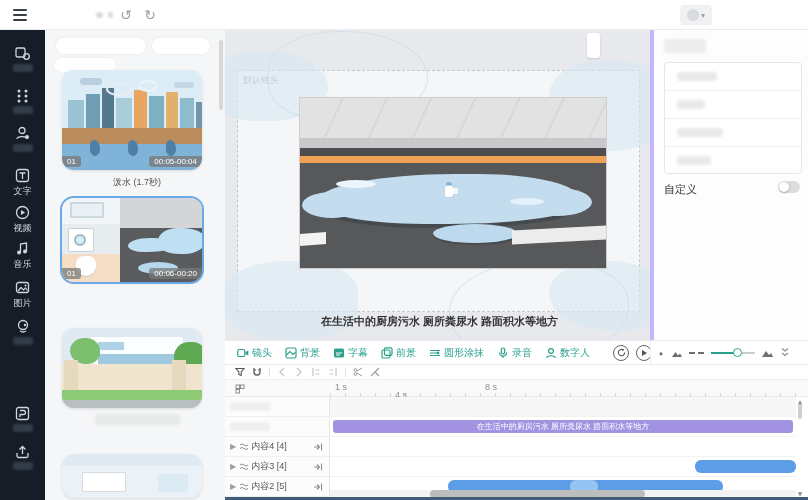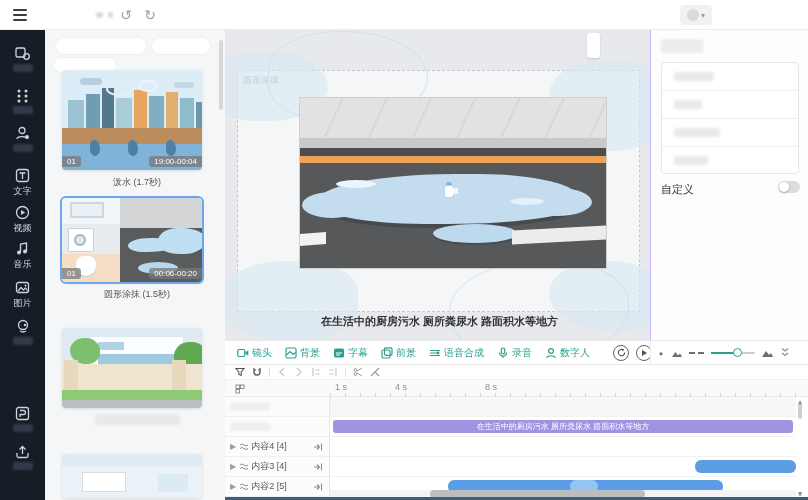--- a/index.html
+++ b/index.html
@@ -22,21 +22,21 @@
   .sb-item { position:absolute; left:0; width:45px; display:flex; flex-direction:column; align-items:center; gap:3px; cursor:pointer; }
   .sb-item svg { display:block; }
   .sb-label { font-size:9px; color:#cfd5dc; line-height:10px; }
   .sb-blur { width:20px; height:8px; background:#323b49; border-radius:2px; filter:blur(1px); }
 
   
   #media { position:absolute; left:45px; top:30px; width:180px; height:470px; background:#f5f6f7; z-index:10; overflow:hidden; }
   .m-input { position:absolute; background:#fff; border-radius:8px; box-shadow:0 0 0 1px #efefef; }
   .m-chip { position:absolute; left:9px; top:28px; width:62px; height:14px; background:#fff; border-radius:7px; box-shadow:0 0 0 1px #f0f0f0; }
   .card { position:absolute; left:17px; width:150px; }
-  .card .thumb { position:relative; width:140px; border-radius:4px; overflow:hidden; background:#dfeaf2; box-shadow:0 1px 3px rgba(0,0,0,.12);padding-left:16px; }
+  .card .thumb { position:relative; width:140px; border-radius:12px; overflow:hidden; background:#dfeaf2; box-shadow:0 1px 3px rgba(0,0,0,.12);padding-left:16px; }
   .card.selected .thumb { outline:2px solid #6aa8e8; }
   .badge { position:absolute; left:0; bottom:3px; background:rgba(120,120,120,.75); color:#fff; font-size:8px; padding:1px 5px; border-radius:0 3px 3px 0; }
   .time { position:absolute; right:0; bottom:3px; background:rgba(120,120,120,.75); color:#fff; font-size:8px; padding:1px 5px; border-radius:3px 0 0 3px; }
   .caption { text-align:center; font-size:9px; color:#555; margin-top:6px; }
   .cap-blur { margin:6px auto 0; width:85px; height:11px; background:#e7e9ea; border-radius:3px; filter:blur(1px); }
   #media .vscroll { position:absolute; right:2px; top:10px; width:4px; height:70px; background:#d8d8d8; border-radius:2px; }
 
   
   .sc { position:absolute; }
   .c1 { height:100px; background:linear-gradient(#e3f0f8 0 55%, #e3f0f8 55%); }
@@ -65,21 +65,21 @@
   .figure .fb { position:absolute; left:3px; top:4px; width:8px; height:11px; background:#fff; border-radius:2px; box-shadow:0 0 0 1px #bcd6e8; }
   .figure .fh { position:absolute; left:4px; top:0; width:6px; height:5px; background:#7fb4d8; border-radius:50% 50% 0 0; }
   .figure .fd { position:absolute; left:11px; top:6px; width:5px; height:6px; background:#f4f8fb; border-radius:1px; }
   .puddle-small { position:absolute; left:133px; top:126px; width:84px; height:19px; background:#bcd9ee; border-radius:50%; box-shadow:0 2px 0 rgba(30,40,50,.25); }
   .cross-l { position:absolute; left:0; top:135px; width:26px; height:12px; background:#f2f2f2; transform:skewY(-4deg); }
   .cross-r { position:absolute; left:212px; top:130px; width:94px; height:14px; background:#ececec; transform:skewY(-3deg); }
   .pv-subtitle { position:absolute; left:0; top:243px; width:403px; text-align:center; font-size:11px; font-weight:bold; color:#333; }
   .mini-tools { position:absolute; right:50px; top:3px; width:13px; height:25px; background:#fff; border-radius:3px; box-shadow:0 1px 2px rgba(0,0,0,.15); }
 
   
-  #rightpanel { position:absolute; left:650px; top:30px; width:158px; height:310px; background:#fdfdfd; border-left:1px solid #c4b5fd; }
+  #rightpanel { position:absolute; left:650px; top:30px; width:158px; height:310px; background:#fdfdfd; border-left:4px solid #c4b5fd; }
   .rp-header-blur { position:absolute; left:10px; top:9px; width:42px; height:14px; background:#ededed; border-radius:3px; filter:blur(1px); }
   .rp-box { position:absolute; left:10px; top:32px; width:138px; height:112px; border:1px solid #e6e6e6; border-radius:4px; background:#fff; }
   .rp-row { height:28px; border-bottom:1px solid #efefef; position:relative; }
   .rp-row:last-child { border-bottom:none; }
   .rp-smudge { position:absolute; top:9px; height:9px; background:#e9e9e9; border-radius:3px; filter:blur(1.5px); }
   .rp-custom { position:absolute; left:10px; top:152px; font-size:11px; color:#333; }
   .toggle { position:absolute; right:8px; top:151px; width:22px; height:12px; background:#dcdcdc; border-radius:6px; cursor:pointer; }
   .toggle .knob { position:absolute; left:1px; top:1px; width:10px; height:10px; background:#fff; border-radius:50%; box-shadow:0 1px 2px rgba(0,0,0,.25); }
 
   
@@ -248,21 +248,21 @@
         <div class="sc" style="left:118px;top:28px;width:14px;height:30px;background:#8fbccb;"></div>
         <div class="sc" style="left:134px;top:32px;width:14px;height:26px;background:#6d96ab;"></div>
         <div class="sc" style="left:44px;top:12px;width:26px;height:14px;border:2px solid #e6eef4;border-radius:50%;background:transparent;"></div>
         <div class="sc" style="left:76px;top:10px;width:20px;height:12px;border:2px solid #eef4f8;border-radius:50%;background:transparent;"></div>
         <div class="sc" style="left:0;top:58px;width:150px;height:16px;background:#bb8c5d;"></div>
         <div class="sc" style="left:0;top:74px;width:150px;height:26px;background:#7fb3d8;"></div>
         <div class="sc" style="left:28px;top:70px;width:10px;height:16px;background:#4e7fa5;border-radius:40% 60% 50% 50%;"></div>
         <div class="sc" style="left:66px;top:70px;width:10px;height:16px;background:#4e7fa5;border-radius:40% 60% 50% 50%;"></div>
         <div class="sc" style="left:104px;top:70px;width:10px;height:16px;background:#4e7fa5;border-radius:40% 60% 50% 50%;"></div>
         <span class="badge">01</span>
-        <span class="time">19:00-00:04</span>
+        <span class="time">00:05-00:04</span>
       </div>
       <div class="caption">泼水 (1.7秒)</div>
     </div>
 
     <div class="card selected" style="top:168px;">
       <div class="thumb c2">
         <div class="sc" style="left:0;top:0;width:150px;height:26px;background:#f2f5f7;"></div>
         <div class="sc" style="left:8px;top:4px;width:34px;height:16px;border:2px solid #cdd7de;background:#e9f1f6;"></div>
         <div class="sc" style="left:58px;top:0;width:92px;height:30px;background:#d3d5d7;"></div>
         <div class="sc" style="left:58px;top:30px;width:92px;height:54px;background:#595b5d;"></div>
@@ -270,21 +270,20 @@
         <div class="sc" style="left:6px;top:30px;width:26px;height:24px;background:#fff;border:1px solid #c9d2d8;border-radius:2px;"></div>
         <div class="sc" style="left:12px;top:36px;width:12px;height:12px;border:2px solid #9fb6c4;border-radius:50%;background:#dcebf3;"></div>
         <div class="sc" style="left:0;top:56px;width:58px;height:28px;background:#f4ddc4;"></div>
         <div class="sc" style="left:14px;top:58px;width:20px;height:20px;background:#fff;border-radius:40% 40% 50% 50%;box-shadow:0 1px 0 #c9c9c9;"></div>
         <div class="sc" style="left:66px;top:40px;width:44px;height:14px;background:#bfe0f2;border-radius:55% 45% 60% 40%/60% 55% 45% 50%;"></div>
         <div class="sc" style="left:96px;top:30px;width:48px;height:26px;background:#bfe0f2;border-radius:45% 55% 50% 50%/55% 50% 60% 45%;"></div>
         <div class="sc" style="left:76px;top:64px;width:40px;height:12px;background:#b5d8ec;border-radius:50%;"></div>
         <span class="badge">01</span>
         <span class="time">00:06-00:20</span>
       </div>
-      <div class="caption">圆形涂抹 (1.5秒)</div>
     </div>
 
     <div class="card" style="top:298px;">
       <div class="thumb c3">
         <div class="sc" style="left:28px;top:8px;width:94px;height:34px;background:#fbfdfe;border:1px solid #dfe8ee;"></div>
         <div class="sc" style="left:36px;top:14px;width:26px;height:8px;background:#aed3e6;"></div>
         <div class="sc" style="left:36px;top:26px;width:78px;height:10px;background:#9fc9df;"></div>
         <div class="sc" style="left:8px;top:10px;width:30px;height:26px;background:#7cbf6e;border-radius:50% 50% 45% 55%;"></div>
         <div class="sc" style="left:112px;top:14px;width:32px;height:30px;background:#5ea952;border-radius:50% 45% 55% 50%;"></div>
         <div class="sc" style="left:0;top:36px;width:150px;height:26px;background:#efe4cd;"></div>
@@ -302,21 +301,21 @@
         <div class="sc" style="left:20px;top:18px;width:44px;height:20px;background:#fff;border:1px solid #d4dde3;"></div>
         <div class="sc" style="left:96px;top:20px;width:30px;height:18px;background:#dcebf3;"></div>
       </div>
     </div>
 
     <div class="vscroll"></div>
   </section>
 
   <section id="preview">
     <div id="canvas">
-      <div class="cam-label">圆形涂抹</div>
+      <div class="cam-label">默认镜头</div>
       <div class="blob" style="left:-30px;top:-20px;width:120px;height:70px;border-radius:50% 60% 55% 45%;"></div>
       <div class="blob" style="right:-40px;top:-10px;width:130px;height:90px;border-radius:45% 55% 60% 40%;"></div>
       <div class="blob" style="left:-20px;bottom:-30px;width:140px;height:80px;border-radius:55% 45% 50% 60%;"></div>
       <div class="blob" style="right:-30px;bottom:-20px;width:120px;height:70px;border-radius:50% 55% 45% 60%;"></div>
       <div class="blob-line" style="left:30px;top:-40px;width:160px;height:90px;border-radius:50% 60% 55% 45%;"></div>
       <div class="blob-line" style="right:10px;bottom:-50px;width:180px;height:100px;border-radius:55% 45% 60% 50%;"></div>
 
       <div id="scene">
         <div class="sky"></div>
         <div class="walk"></div>
@@ -390,21 +389,21 @@
           <rect x="1" y="3" width="8" height="8" rx="1.2" fill="none" stroke="#2aa18c" stroke-width="1.2"></rect>
           <rect x="3.5" y="0.8" width="7.5" height="7.5" rx="1.2" fill="none" stroke="#2aa18c" stroke-width="1.2"></rect>
         </svg>
       <span>前景</span>
     </div>
     <div class="tool-item">
       <svg width="12" height="12" viewBox="0 0 12 12">
           <path d="M1 3.5 h10 M1 6 h7 M1 8.5 h10" stroke="#2aa18c" stroke-width="1.2"></path>
           <circle cx="9" cy="6" r="1.4" fill="#2aa18c"></circle>
         </svg>
-      <span>语音合成</span>
+      <span>圆形涂抹</span>
     </div>
     <div class="tool-item">
       <svg width="12" height="12" viewBox="0 0 12 12">
           <rect x="4.3" y="1" width="3.4" height="6" rx="1.7" fill="none" stroke="#2aa18c" stroke-width="1.2"></rect>
           <path d="M2.5 5.5 a3.5 3.5 0 0 0 7 0 M6 9 v2" fill="none" stroke="#2aa18c" stroke-width="1.2"></path>
         </svg>
       <span>录音</span>
     </div>
     <div class="tool-item">
       <svg width="12" height="12" viewBox="0 0 12 12">
@@ -492,21 +491,21 @@
     </div>
 
     <div class="tl-ruler">
       <svg style="position:absolute;left:10px;top:4px;" width="10" height="10" viewBox="0 0 10 10">
           <rect x="1" y="1" width="3.5" height="3.5" fill="none" stroke="#8a8f94" stroke-width="1"></rect>
           <rect x="5.5" y="1" width="3.5" height="3.5" fill="none" stroke="#8a8f94" stroke-width="1"></rect>
           <rect x="1" y="5.5" width="3.5" height="3.5" fill="none" stroke="#8a8f94" stroke-width="1"></rect>
         </svg>
       <div class="ruler-ticks"></div>
       <span class="tick-label" style="left:110px;">1 s</span>
-      <span class="tick-label" style="left:170px;">4 s</span>
+      <span class="tick-label" style="left:170px;margin-top:8px;">4 s</span>
       <span class="tick-label" style="left:260px;">8 s</span>
     </div>
 
     <div class="label-col">
       <div class="tl-row" style="top:0;">
           <div class="row-blur"></div>
         </div>
       <div class="tl-row" style="top:20px;">
           <div class="row-blur"></div>
         </div>

